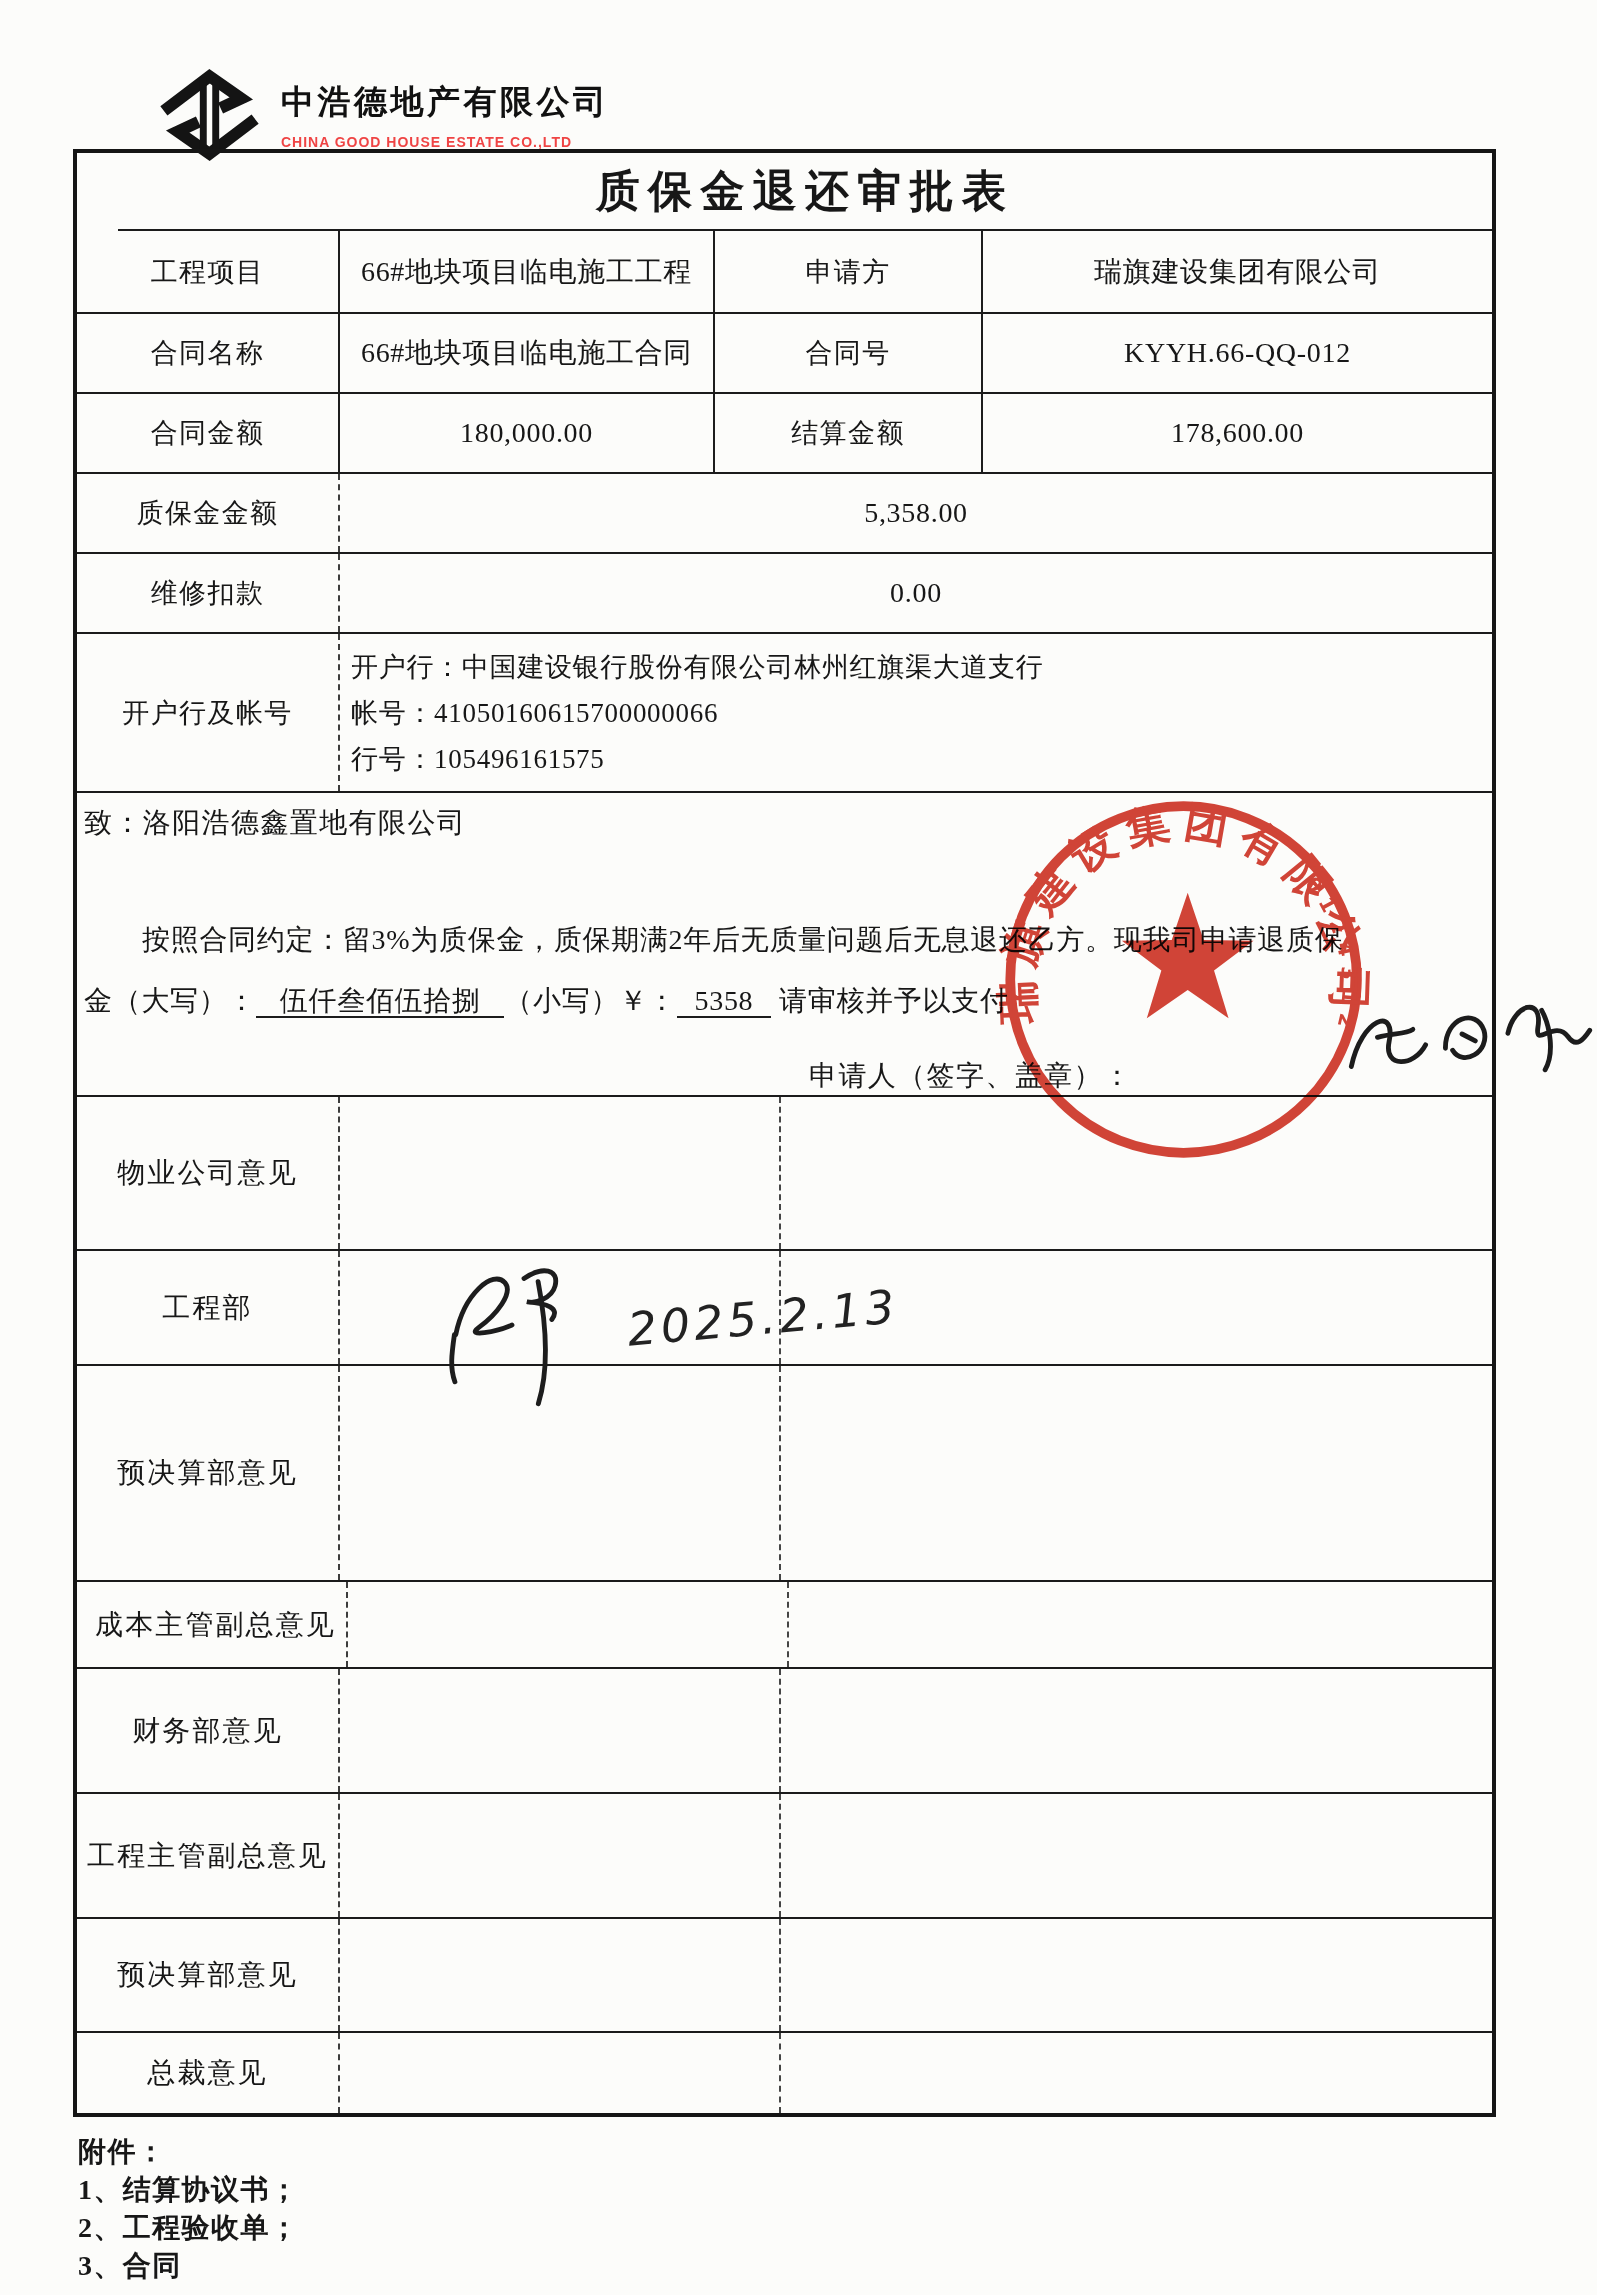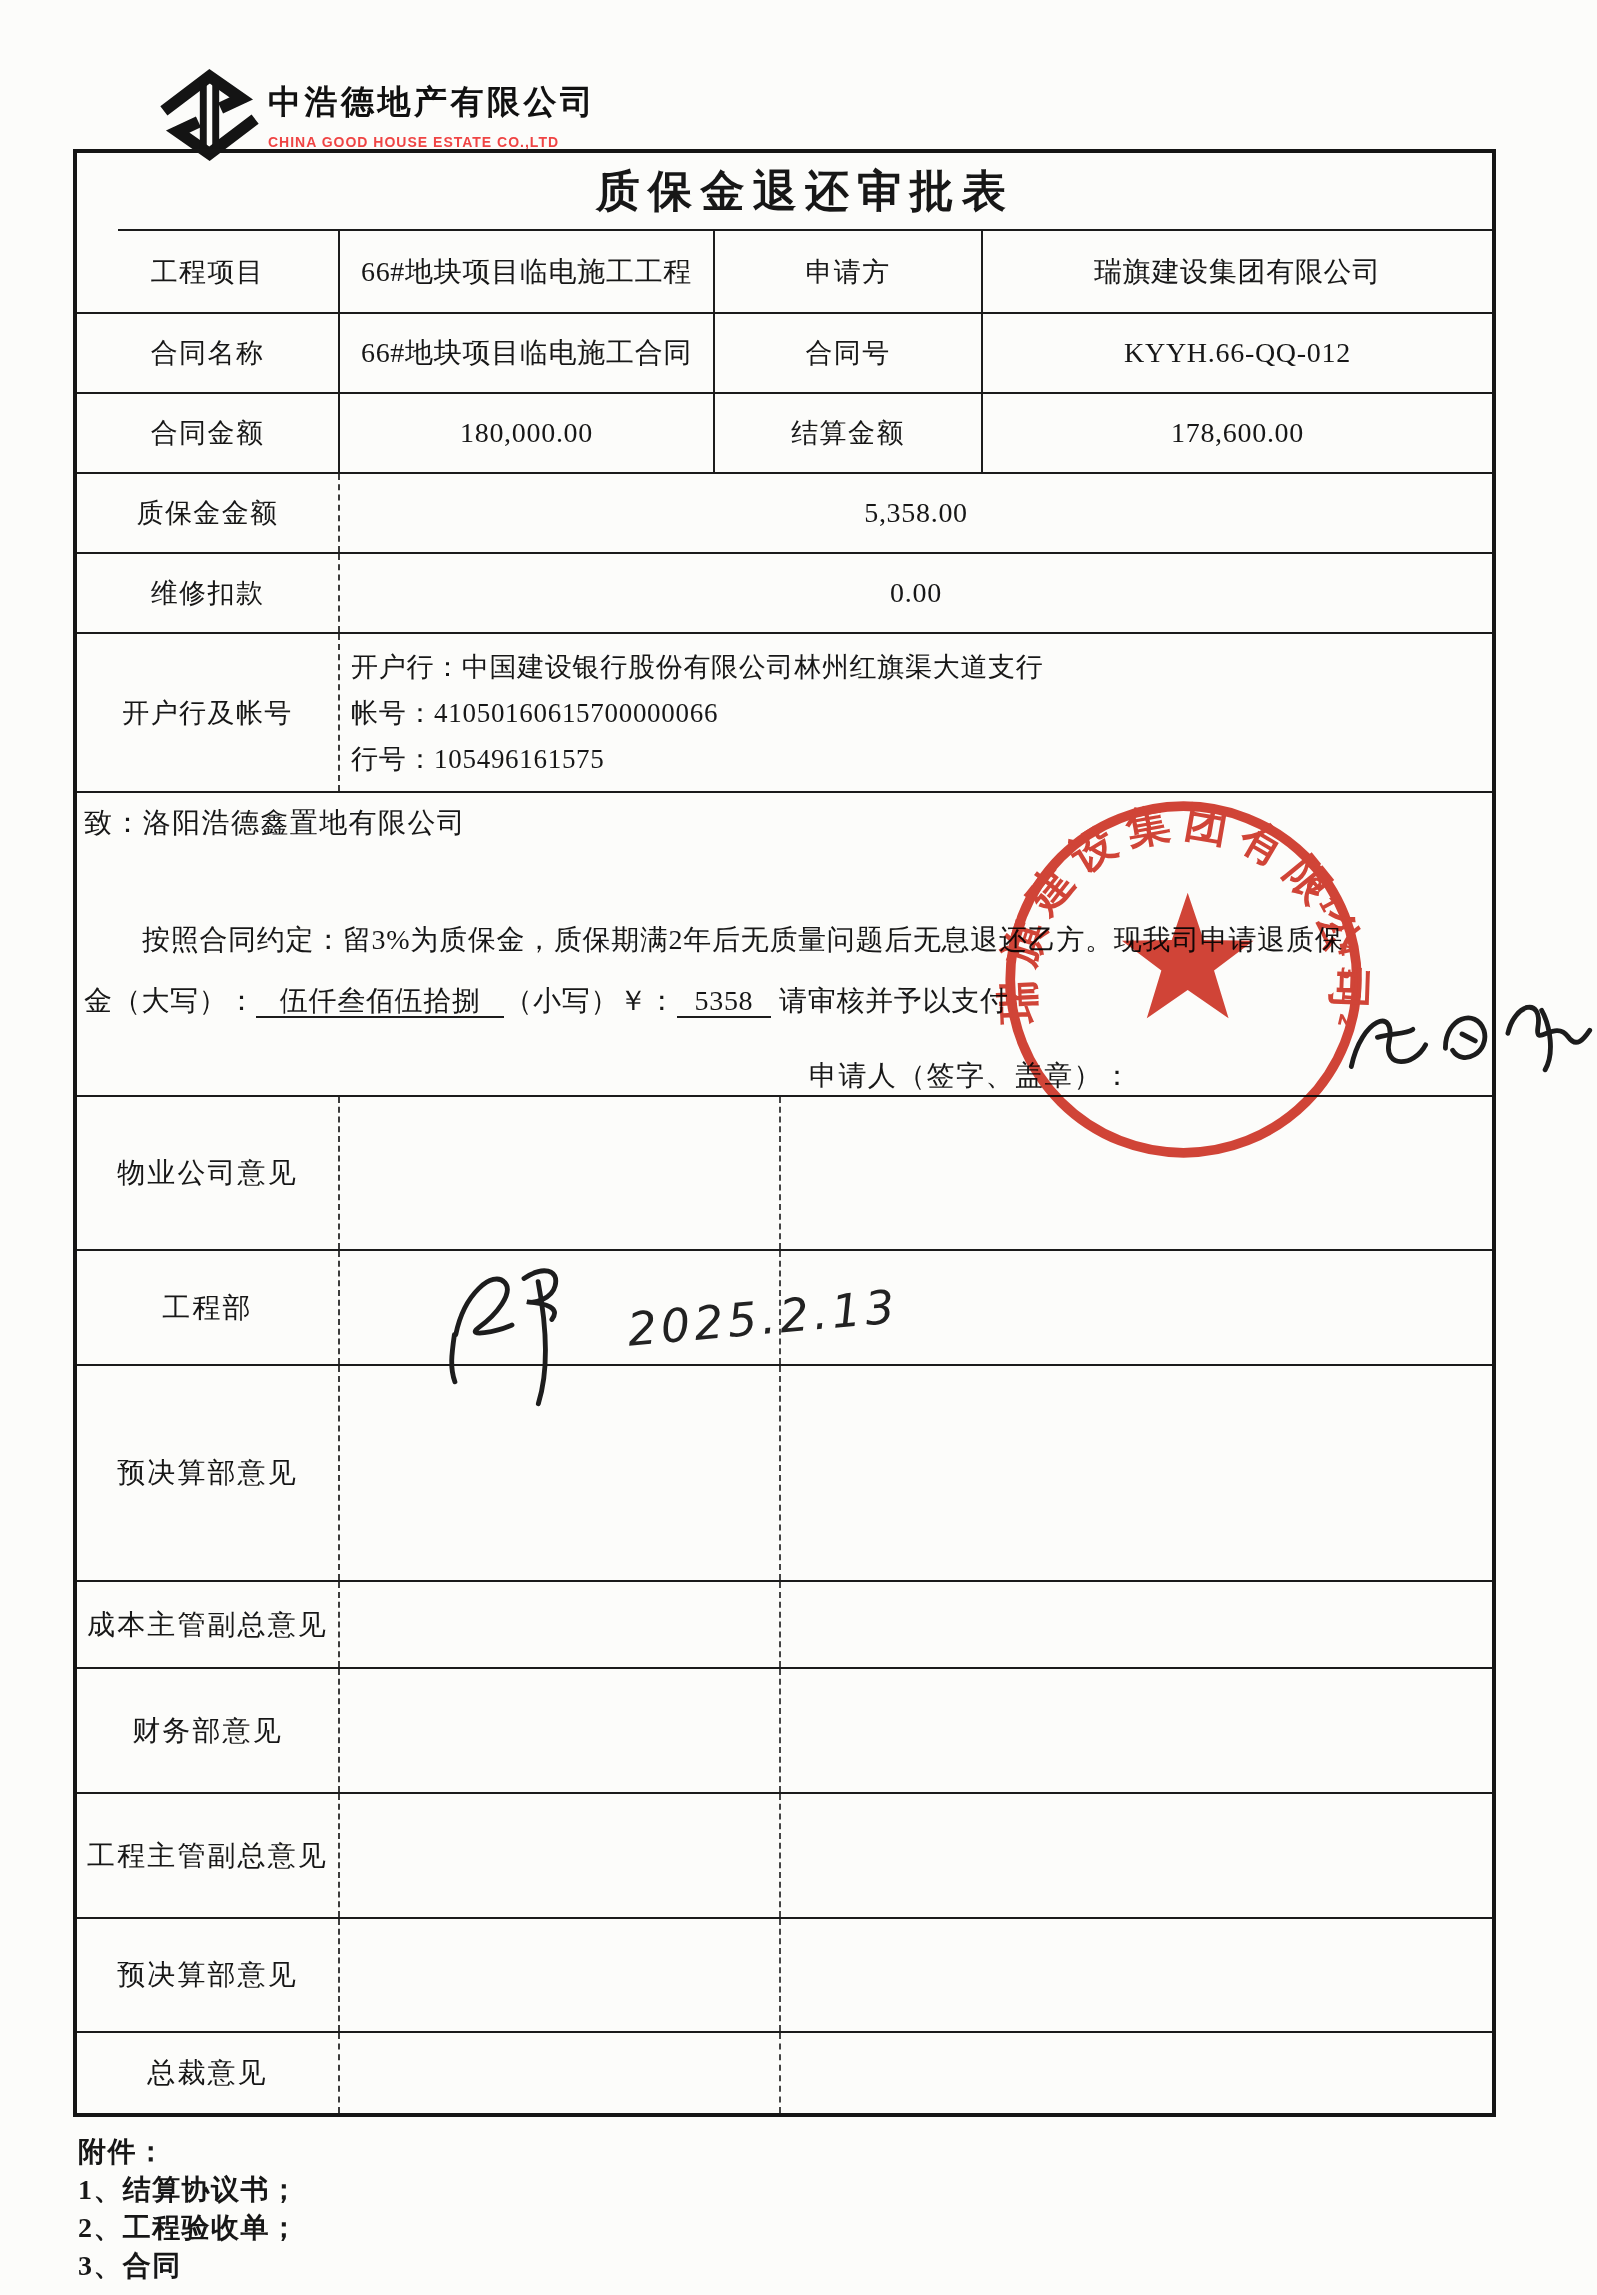--- a/index.html
+++ b/index.html
@@ -8,21 +8,21 @@
     position: relative;
     width: 1597px; height: 2295px;
     margin: 0 auto;
     background: #fcfcfa;
     font-family: "Liberation Serif", serif;
     color: #171717;
     overflow: hidden;
   }
 
   
-  .logo-block { position:absolute; left:154px; top:68px; display:flex; align-items:center; gap:3px; }
+  .logo-block { position:absolute; left:154px; top:68px; display:flex; align-items:center; gap:16px; }
   .logo-mark svg { display:block; }
   .logo-text .cn { font-size:33px; font-weight:700; letter-spacing:3.5px; color:#111; font-family:"Liberation Sans",sans-serif; }
   .logo-text .en { font-size:14px; font-weight:700; letter-spacing:1px; color:#ef4444; margin-top:9px; font-family:"Liberation Sans",sans-serif; }
 
   
   .form-table {
     position:absolute; left:73px; top:149px; width:1423px; height:1968px;
     border:4.2px solid #151515;
     display:flex; flex-direction:column;
     background:transparent;
@@ -160,21 +160,21 @@
         </div>
     </div>
 
     <div class="trow" style="flex:0 0 216px;">
       <div class="approve-label">预决算部意见</div>
       <div class="approve-space">
           <div class="mid-dash"></div>
         </div>
     </div>
 
-    <div class="trow" style="flex:0 0 87px;">
+    <div class="trow" style="flex:0 0 87px;padding-left:8px;">
       <div class="approve-label">成本主管副总意见</div>
       <div class="approve-space">
           <div class="mid-dash"></div>
         </div>
     </div>
 
     <div class="trow" style="flex:0 0 125px;">
       <div class="approve-label">财务部意见</div>
       <div class="approve-space">
           <div class="mid-dash"></div>

